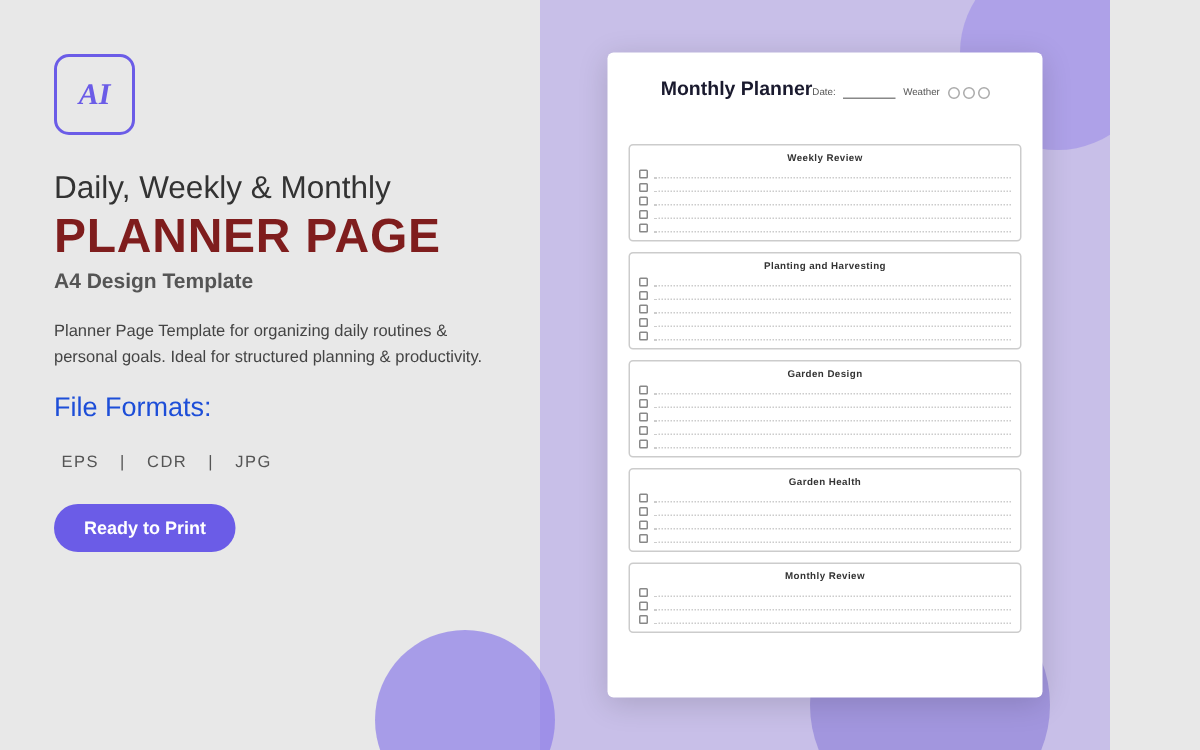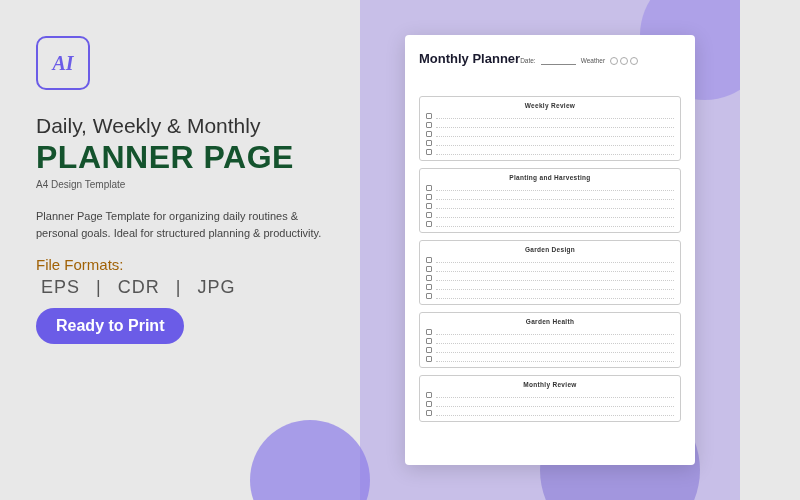--- a/index.html
+++ b/index.html
@@ -46,63 +46,63 @@
     .main-title-sub {
       font-size: 21px;
       color: #333;
       font-weight: 400;
       line-height: 1.3;
       margin-bottom: 2px;
     }
     .main-title-big {
       font-size: 32px;
       font-weight: 900;
-      color: #14532d;
+      color: #7f1d1d;
       line-height: 1.05;
       text-transform: uppercase;
       letter-spacing: 0.5px;
       margin-bottom: 4px;
     }
     .main-title-sub2 {
-      font-size: 10px;
+      font-size: 14px;
       color: #555;
-      font-weight: 400;
+      font-weight: 700;
       margin-bottom: 18px;
     }
 
     .description {
       font-size: 11px;
       color: #444;
       line-height: 1.55;
       margin-bottom: 14px;
     }
 
     .formats-label {
-      font-size: 15px;
-      color: #a16207;
-      margin-bottom: 4px;
+      font-size: 18px;
+      color: #1d4ed8;
+      margin-bottom: 20px;
     }
     .formats-values {
-      font-size: 18px;
+      font-size: 11px;
       font-weight: 700;
       color: #222;
-      margin-bottom: 10px;
+      margin-bottom: 22px;
       letter-spacing: 1px;
     }
     .formats-values span {
       margin: 0 5px;
       color: #555;
       font-weight: 400;
     }
 
     .ready-btn {
       display: inline-block;
       background-color: #6b5ce7;
       color: white;
-      font-size: 16px;
+      font-size: 12px;
       font-weight: 600;
       padding: 9px 20px;
       border-radius: 20px;
       border: none;
       cursor: pointer;
       width: fit-content;
     }
 
     
     .deco-circle-left {
@@ -160,21 +160,21 @@
       box-shadow: 0 4px 20px rgba(0,0,0,0.15);
       padding: 16px 14px;
       position: relative;
       z-index: 3;
       overflow: hidden;
     }
 
     .doc-header {
       display: flex;
       align-items: baseline;
-      justify-content: flex-start;
+      justify-content: center;
       margin-bottom: 26px;
       padding-bottom: 4px;
     }
     .doc-title {
       font-size: 13px;
       font-weight: 800;
       color: #1a1a2e;
     }
     .doc-header-right {
       display: flex;

